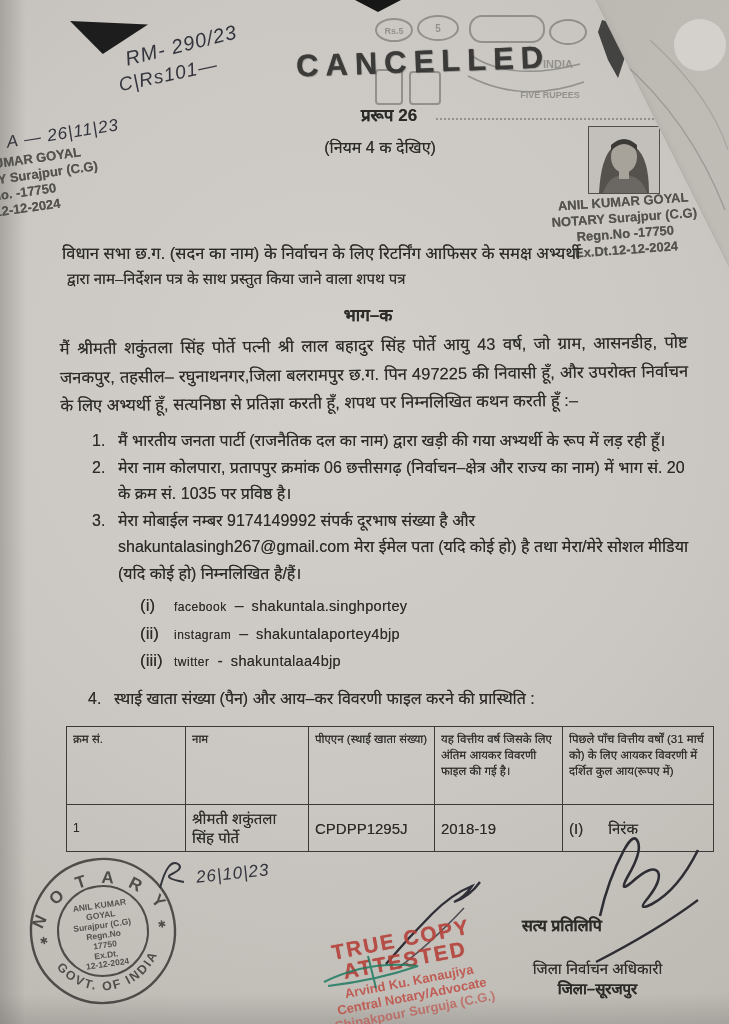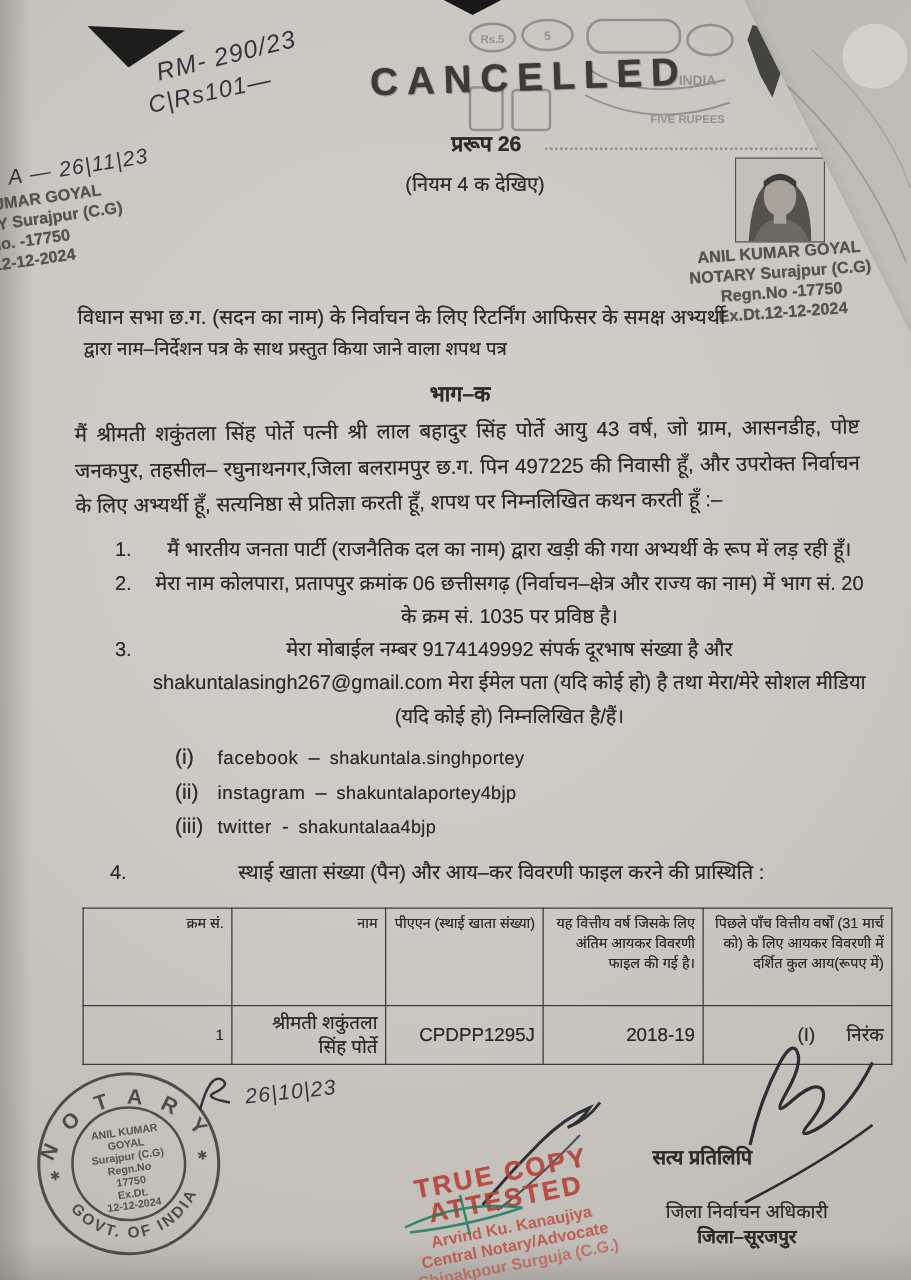--- a/index.html
+++ b/index.html
@@ -32,31 +32,31 @@
       transform:rotate(-2deg);text-shadow:0 0 1px rgba(45,45,45,.8),1px 1px 0 rgba(45,45,45,.25);
       opacity:.92;}
   .stamp-lines{font-weight:bold;color:#55534e;line-height:16px;font-size:13px;
       text-shadow:0 0 .6px rgba(85,83,78,.8);}
   .red-stamp{color:#b5443c;transform:rotate(-11deg);text-align:center;opacity:.92;}
   .red-stamp .big{font-weight:bold;font-size:21px;letter-spacing:2px;line-height:21px;
       text-shadow:0 0 .8px rgba(181,68,60,.8);}
   .red-stamp .small{font-size:13px;line-height:15px;color:#bf554c;font-weight:bold;}
   
   table.pan{border-collapse:collapse;width:602px;table-layout:fixed;}
-  table.pan,table.pan td{border:1.6px solid #3c3a37;text-align:right;}
+  table.pan,table.pan td{border:1.6px solid #3c3a37;}
   table.pan td{padding:4px 6px;vertical-align:top;font-size:11.5px;line-height:16px;}
   table.pan .c0{width:106px}.pan .c1{width:110px}.pan .c2{width:113px}.pan .c3{width:115px}.pan .c4{width:138px}
   table.pan tr.body td{font-size:15px;line-height:19px;vertical-align:middle;}
   
   .pt{display:flex;width:605px;line-height:26.5px;font-size:16px;}
   .pt .no{width:26px;flex:none;}
-  .pt .tx{flex:1;text-align:center;}
+  .pt .tx{flex:1;}
   .soc{display:flex;align-items:baseline;height:27.5px;margin-left:48px;}
   .soc .n{font-size:17px;width:34px;}
-  .soc .p{font-size:15px;letter-spacing:.5px;}
+  .soc .p{font-size:12px;letter-spacing:.5px;}
   .soc .d{font-size:16px;padding:0 8px;}
   .soc .h{font-size:14.5px;font-weight:normal;letter-spacing:.3px;}
   .dotline{position:absolute;border-top:2px dotted rgba(80,78,74,.45);}
 </style>
 </head>
 <body>
 
 <div id="stage">
 
   <div class="under-page">

